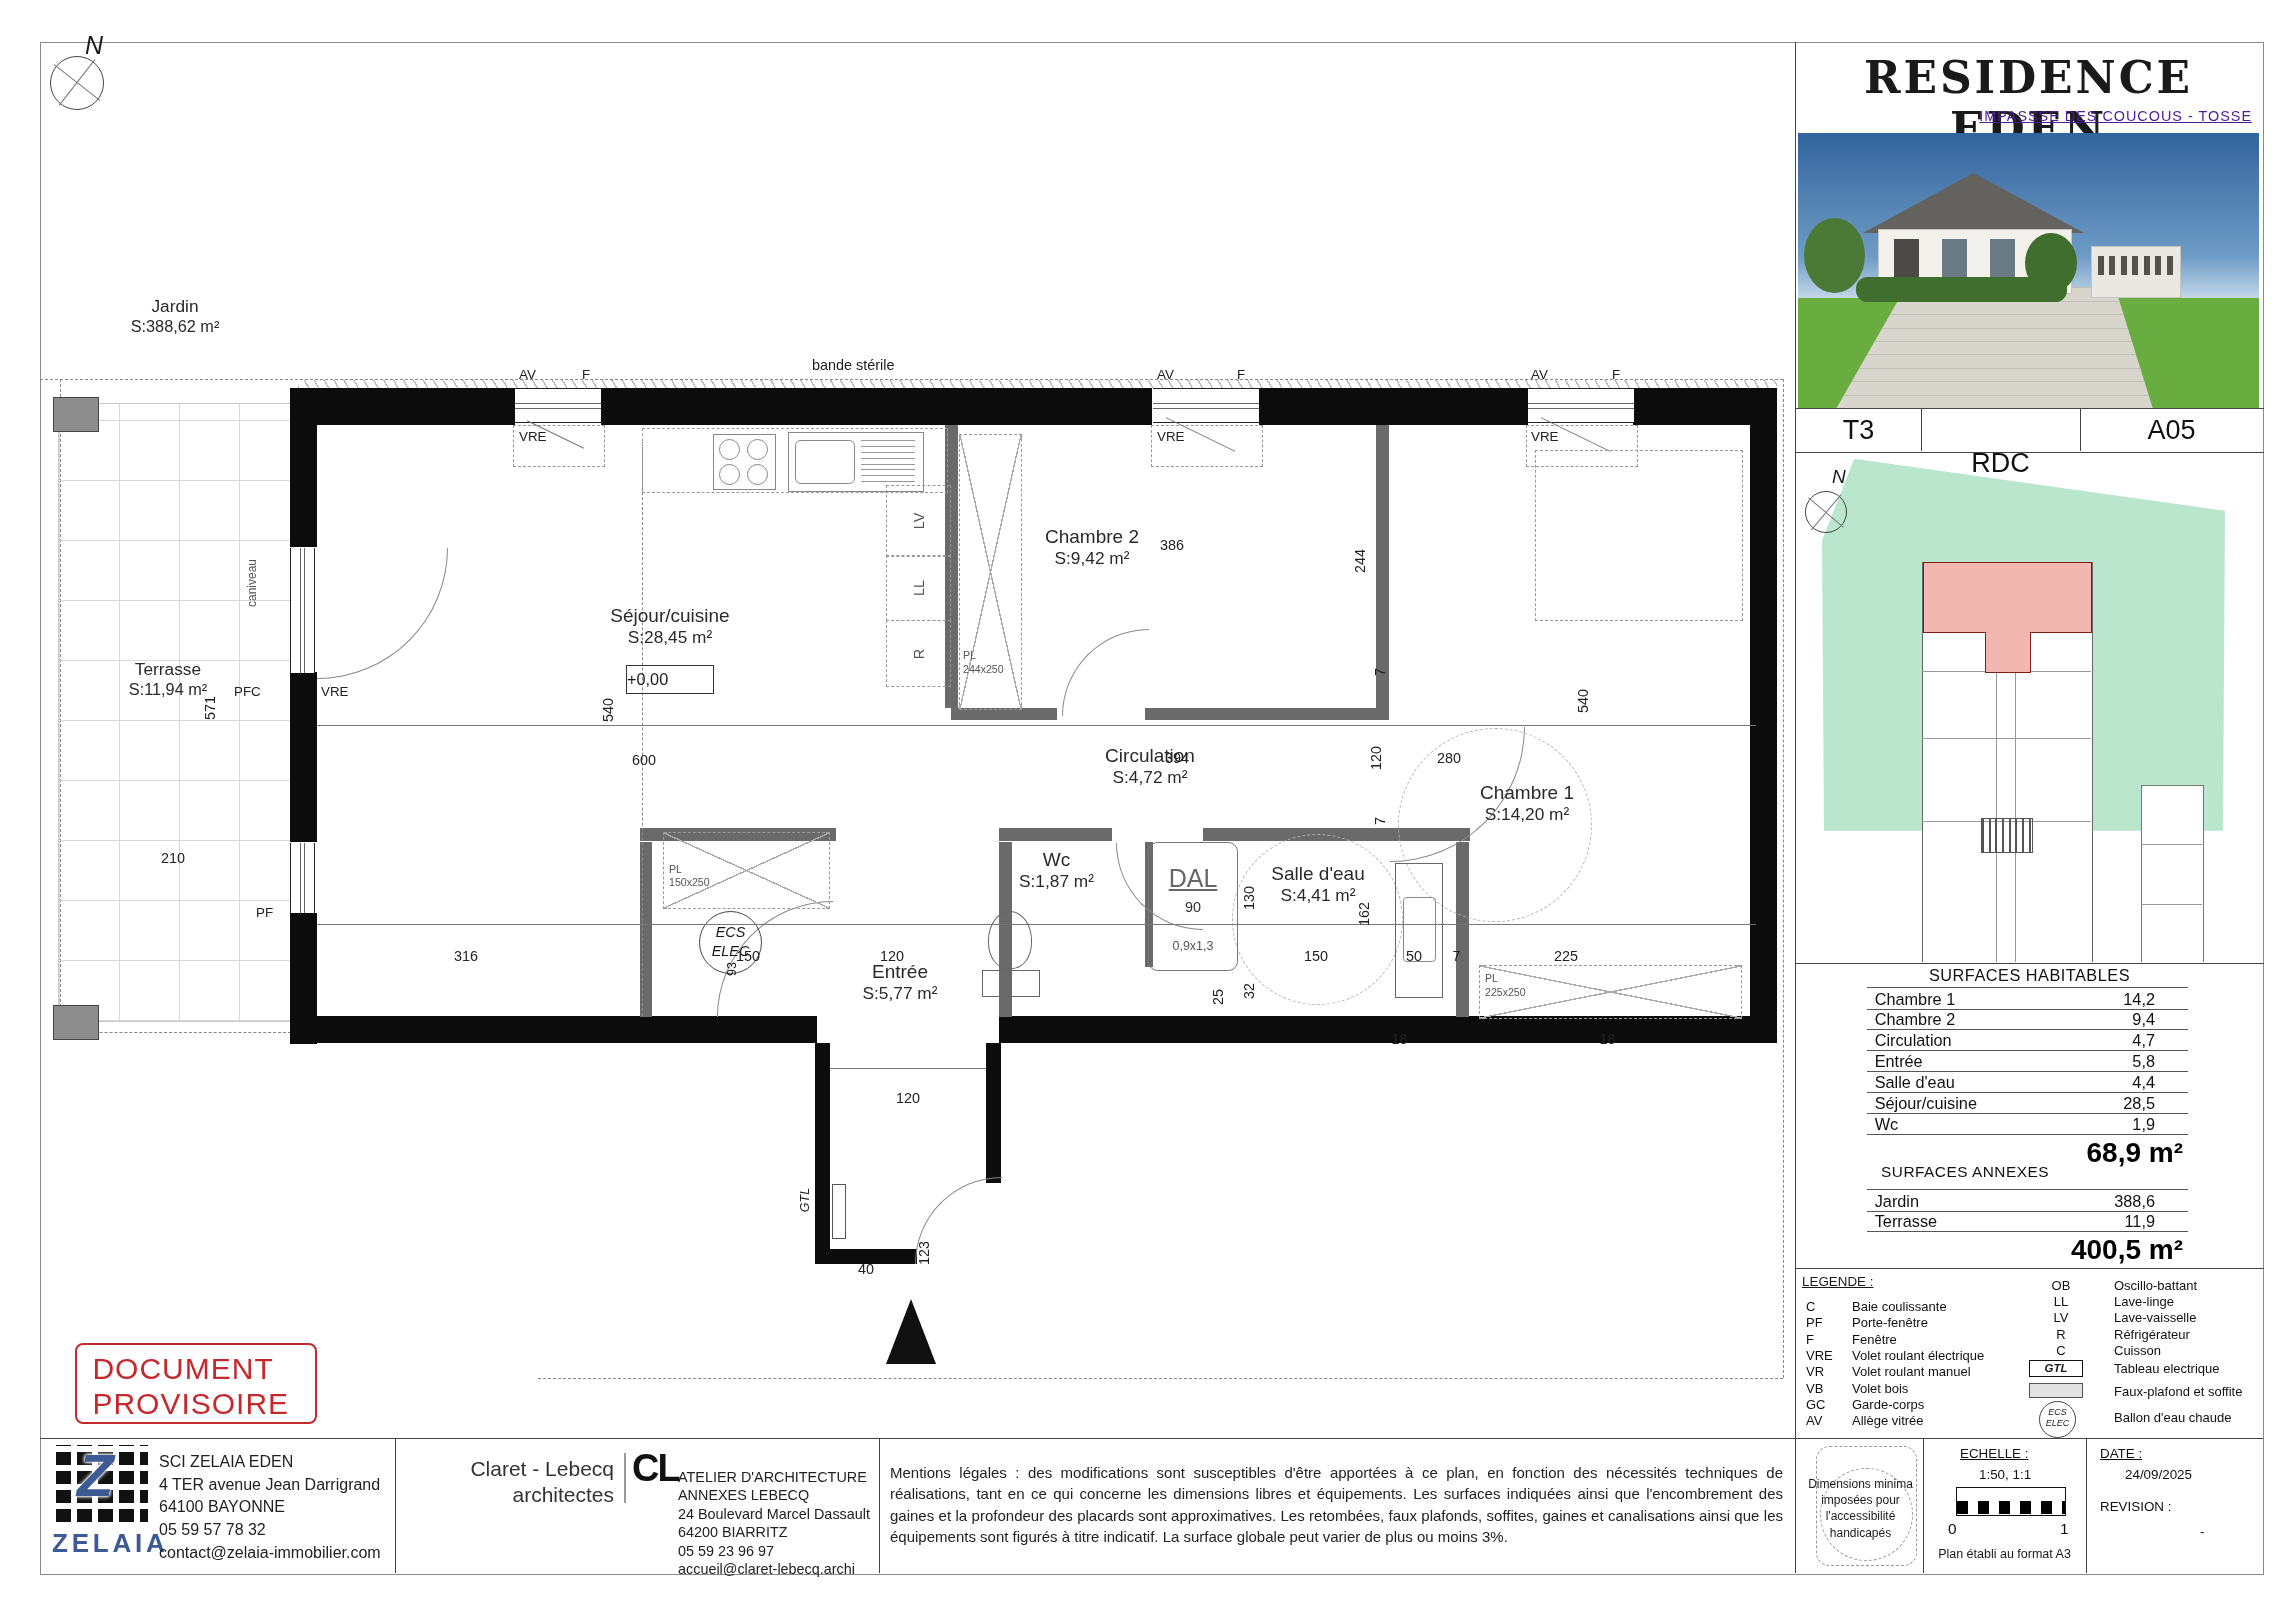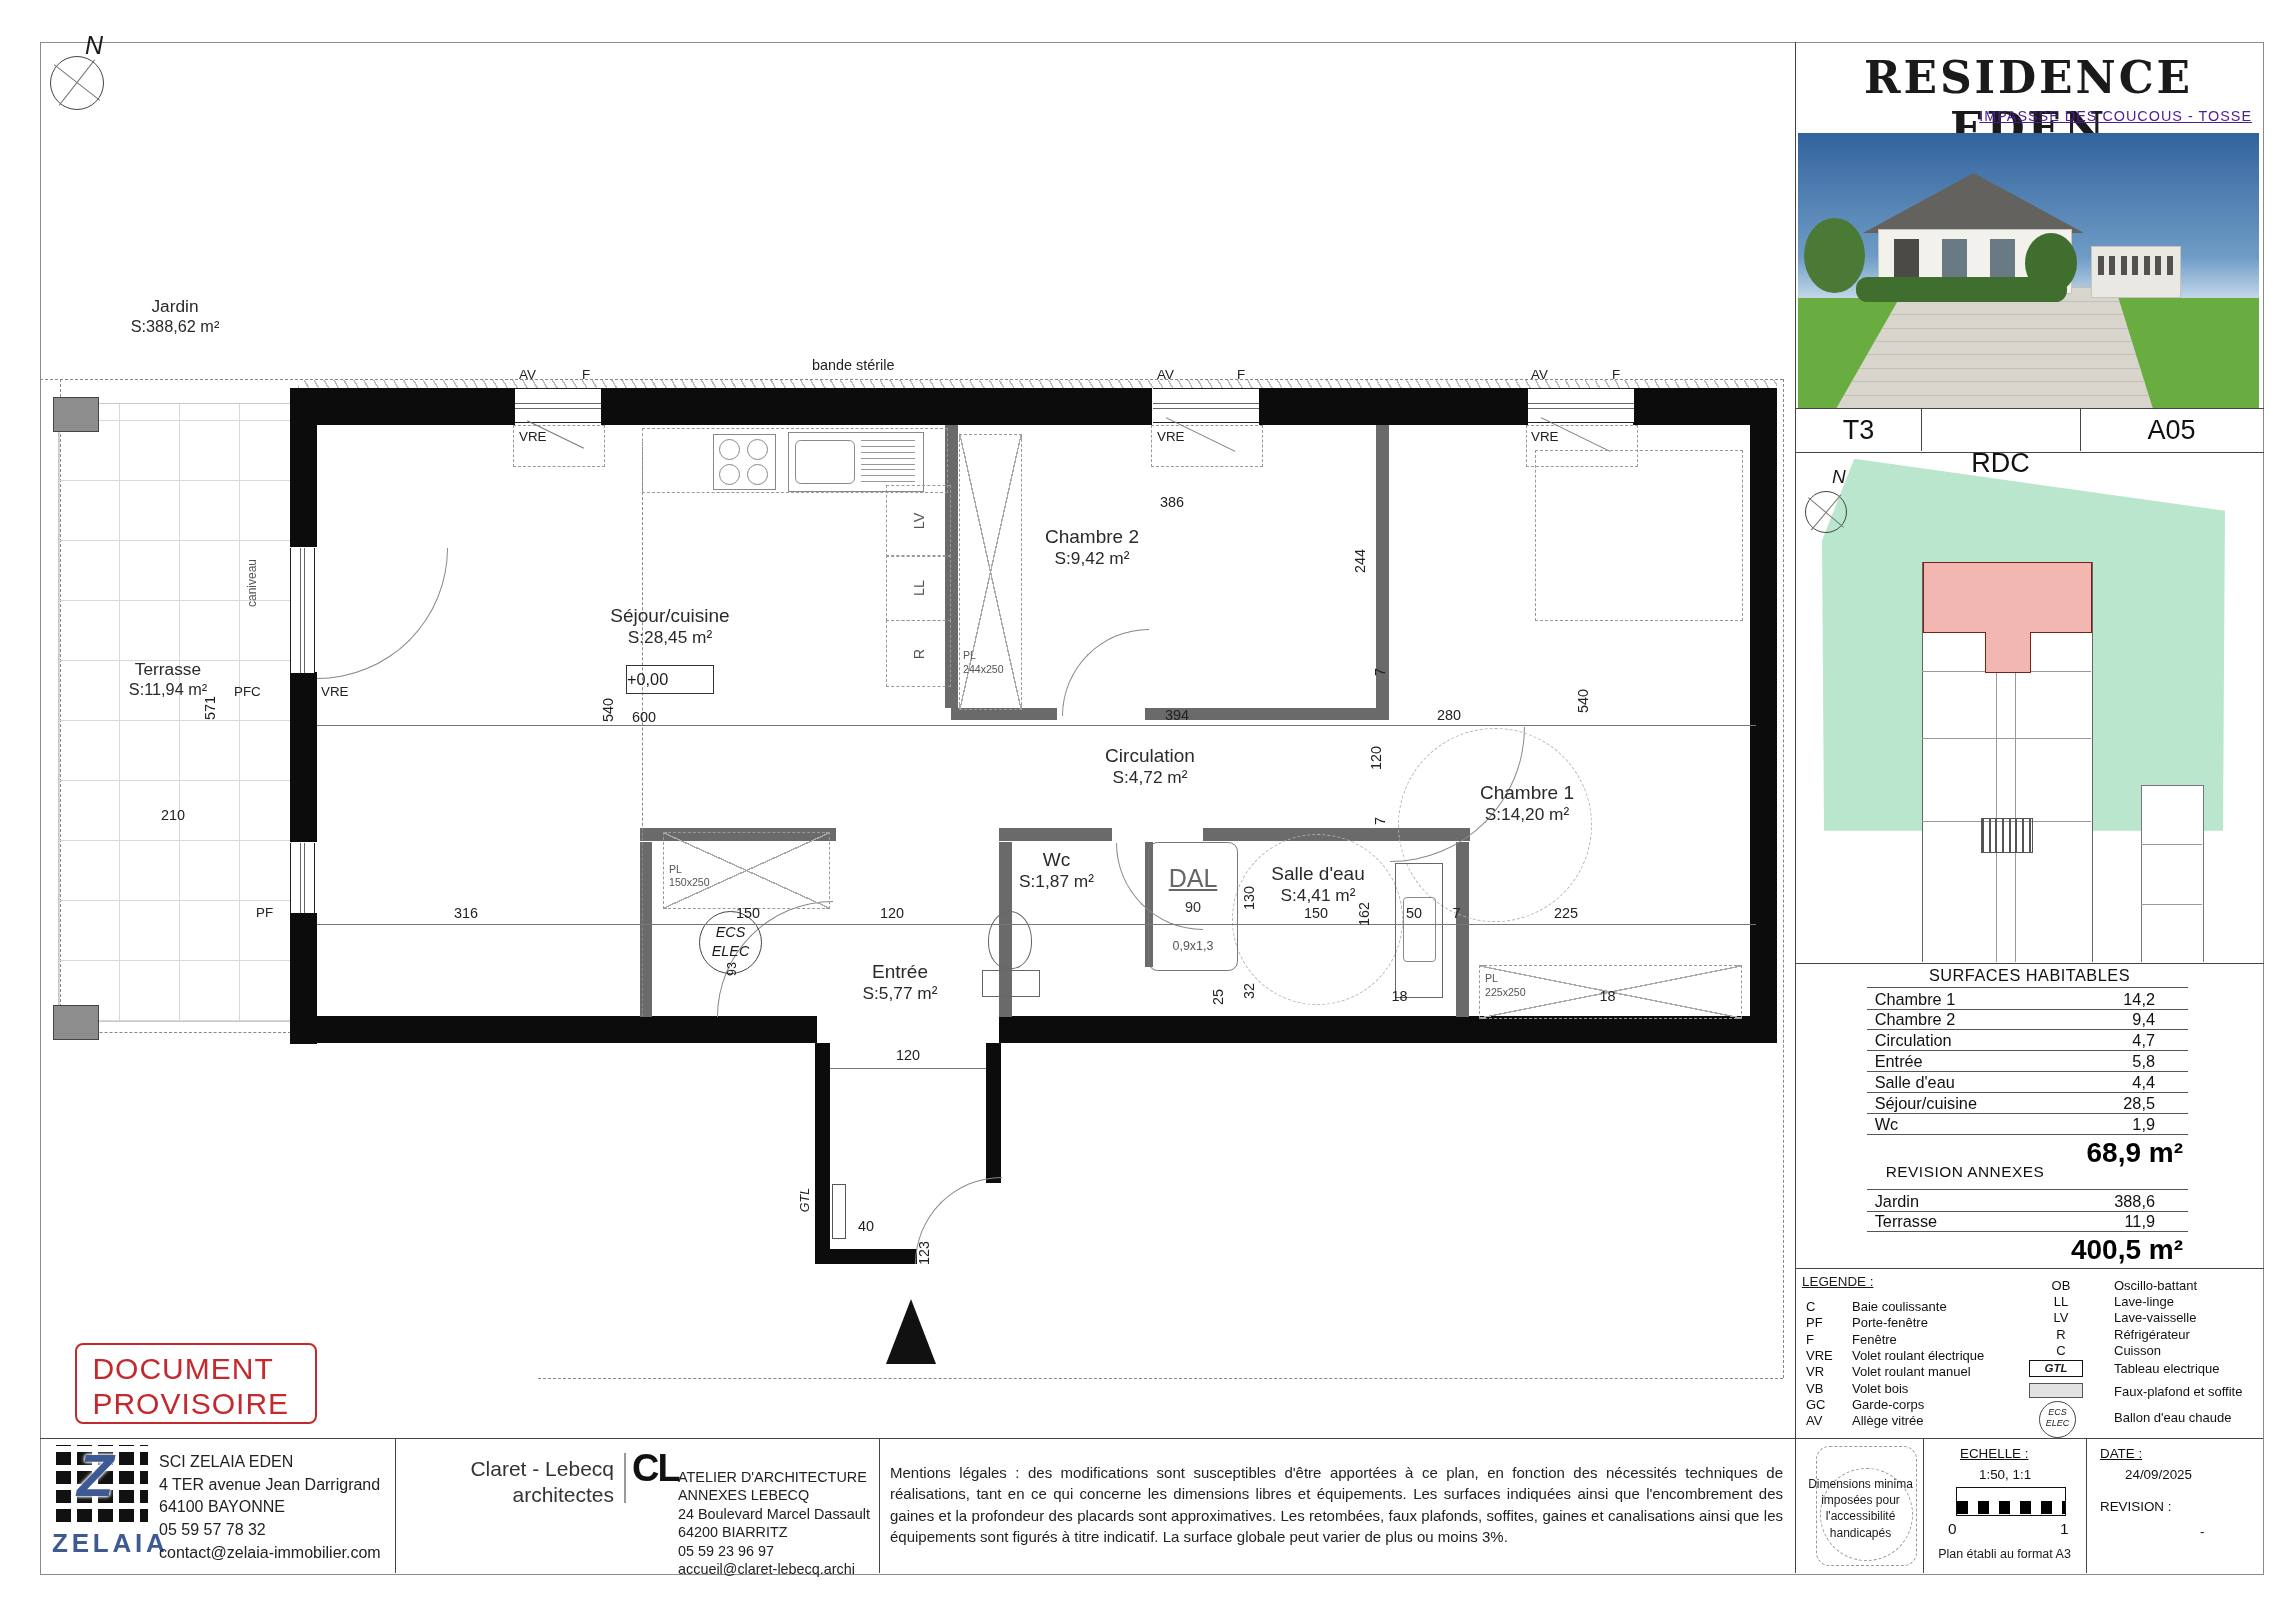--- a/index.html
+++ b/index.html
@@ -15,21 +15,21 @@
   .dash-box{position:absolute;border:1px dashed #999;}
   .wb{position:absolute;background:#0c0c0c;}
   .wg{position:absolute;background:#6a6a6a;}
   .winh{position:absolute;background:#fff;border-top:1.9px solid #222;border-bottom:1.9px solid #222;
         background-image:linear-gradient(#666,#666),linear-gradient(#666,#666);
         background-size:100% 1px;background-repeat:no-repeat;background-position:0 45%,0 60%;}
   .winv{position:absolute;background:#fff;border-left:1.9px solid #222;border-right:1.9px solid #222;
         background-image:linear-gradient(90deg,#666,#666),linear-gradient(90deg,#666,#666);
         background-size:1px 100%;background-repeat:no-repeat;background-position:40% 0,60% 0;}
   .tag{position:absolute;font-size:13.4px;color:#222;}
-  .dim{position:absolute;font-size:14.4px;color:#222;text-align:center;}
+  .dim{position:absolute;font-size:14.4px;color:#222;text-align:center;margin-top:43px;}
   .dimv{position:absolute;font-size:14.4px;color:#222;text-align:center;transform:rotate(-90deg);}
   .rl{position:absolute;text-align:center;color:#2a2a2a;}
   .rl .nm{font-size:19px;display:block;}
   .rl .ar{font-size:17.3px;display:block;}
   .arc{position:absolute;border:0 solid #888;}
   .xbox{position:absolute;border:1px dashed #999;
         background-image:linear-gradient(to top right,transparent calc(50% - 0.7px),#aaa calc(50% - 0.7px) calc(50% + 0.7px),transparent calc(50% + 0.7px)),
                          linear-gradient(to bottom right,transparent calc(50% - 0.7px),#aaa calc(50% - 0.7px) calc(50% + 0.7px),transparent calc(50% + 0.7px));}
   .circ{position:absolute;border:1.4px solid #444;border-radius:50%;}
   .dcirc{position:absolute;border:1px dashed #b5b5b5;border-radius:50%;}
@@ -353,21 +353,21 @@
       </div>
     <div class="srow" style="top:1092px;">
       <span class="sl">Séjour/cuisine</span>
         <span class="sv">28,5</span>
       </div>
     <div class="srow" style="top:1113px;">
       <span class="sl">Wc</span>
         <span class="sv">1,9</span>
       </div>
     <div class="stot" style="left:1979px;top:1137px;width:204px;">68,9 m²</div>
-    <div class="shead" style="left:1816px;top:1163px;width:298px;font-size:15.4px;">REVISION ANNEXES</div>
+    <div class="shead" style="left:1816px;top:1163px;width:298px;font-size:15.4px;">SURFACES ANNEXES</div>
     <div class="srow" style="top:1189px;border-top:1px solid #555;">
       <span class="sl">Jardin</span>
         <span class="sv">388,6</span>
       </div>
     <div class="srow" style="top:1210px;">
       <span class="sl">Terrasse</span>
         <span class="sv">11,9</span>
       </div>
     <div class="stot" style="left:1979px;top:1234px;width:204px;">400,5 m²</div>
 

